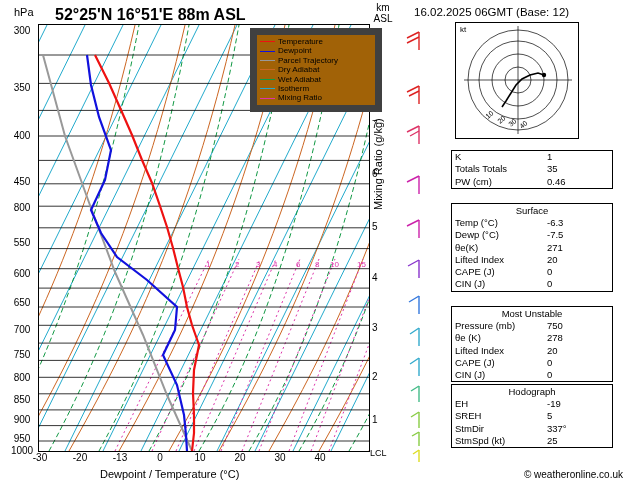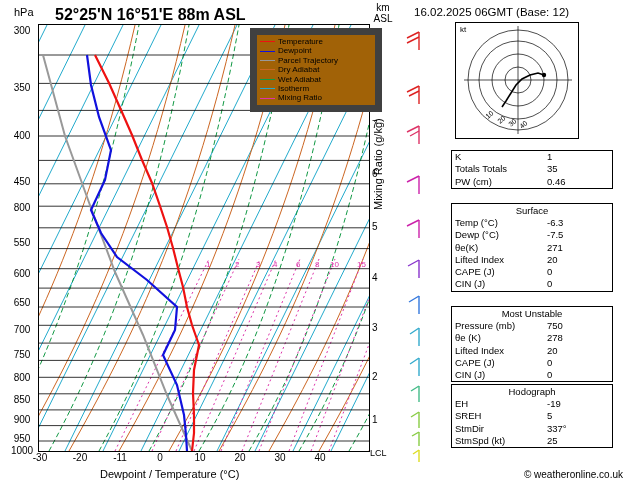--- a/index.html
+++ b/index.html
@@ -164,21 +164,21 @@
   <div class="ylab" style="top:324px">700</div>
   <div class="ylab" style="top:349px">750</div>
   <div class="ylab" style="top:372px">800</div>
   <div class="ylab" style="top:394px">850</div>
   <div class="ylab" style="top:414px">900</div>
   <div class="ylab" style="top:433px">950</div>
   <div class="ylab" style="top:445px">1000</div>
 
   <div class="xlab" style="left:23px">-30</div>
   <div class="xlab" style="left:63px">-20</div>
-  <div class="xlab" style="left:103px">-11</div>
+  <div class="xlab" style="left:103px">-13</div>
   <div class="xlab" style="left:143px">0</div>
   <div class="xlab" style="left:183px">10</div>
   <div class="xlab" style="left:223px">20</div>
   <div class="xlab" style="left:263px">30</div>
   <div class="xlab" style="left:303px">40</div>
 
   <div class="abs" id="xaxis-title">Dewpoint / Temperature (°C)</div>
   <div class="abs" id="mix-axis-title">Mixing Ratio (g/kg)</div>
 
   <div class="kmlab" style="top:83px">8</div>

